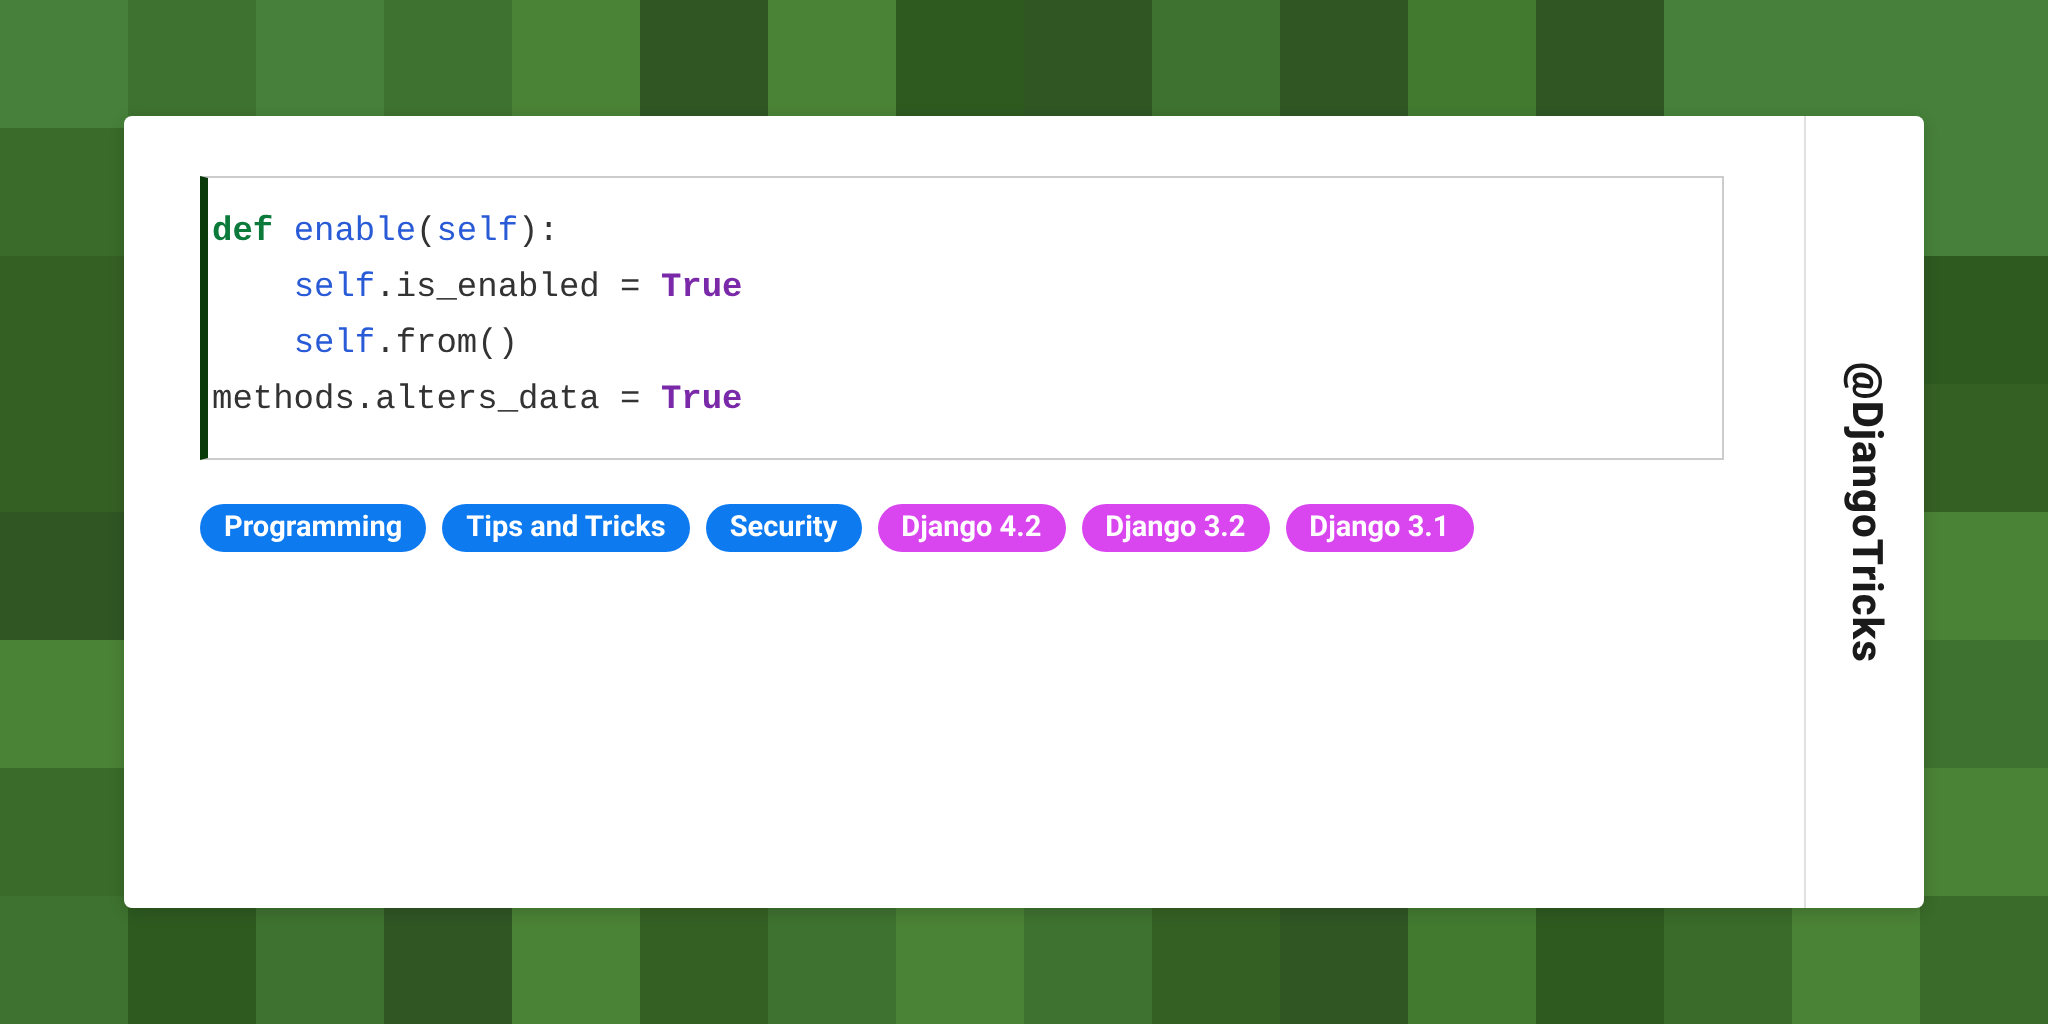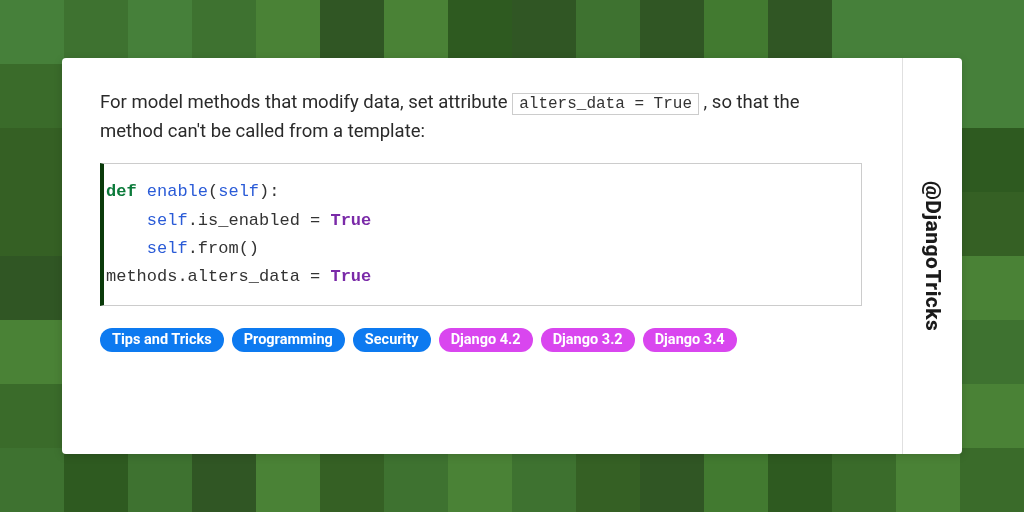--- a/index.html
+++ b/index.html
@@ -222,32 +222,29 @@
     <div style="background: rgb(48, 86, 36);"></div>
     <div style="background: rgb(66, 122, 48);"></div>
     <div style="background: rgb(46, 90, 32);"></div>
     <div style="background: rgb(58, 107, 42);"></div>
     <div style="background: rgb(74, 130, 54);"></div>
     <div style="background: rgb(58, 107, 42);"></div>
   </div>
 
 <div class="card">
   <div class="content">
-    <p class="desc">
-      <span>For model methods that modify data, set attribute </span><code class="inline-code">alters_data = True</code><span> , so that the method can't be called from a template:</span>
-    </p>
     <div class="codeblock"><span class="kw-def">def</span> <span class="fn">enable</span>(<span class="self">self</span>):
     <span class="self">self</span><span>.is_enabled = </span><span class="bool">True</span>
     <span class="self">self</span><span>.from()</span>
 <span>methods.alters_data = </span><span class="bool">True</span></div>
     <div class="tags" id="tags">
+        <span class="tag blue">Programming</span>
         <span class="tag blue">Tips and Tricks</span>
-        <span class="tag blue">Programming</span>
         <span class="tag blue">Security</span>
         <span class="tag grey">Django 4.2</span>
         <span class="tag grey">Django 3.2</span>
-        <span class="tag grey">Django 3.4</span>
+        <span class="tag grey">Django 3.1</span>
       </div>
   </div>
   <div class="side">
     <div class="handle">@DjangoTricks</div>
   </div>
 </div>
 
 </body></html>

